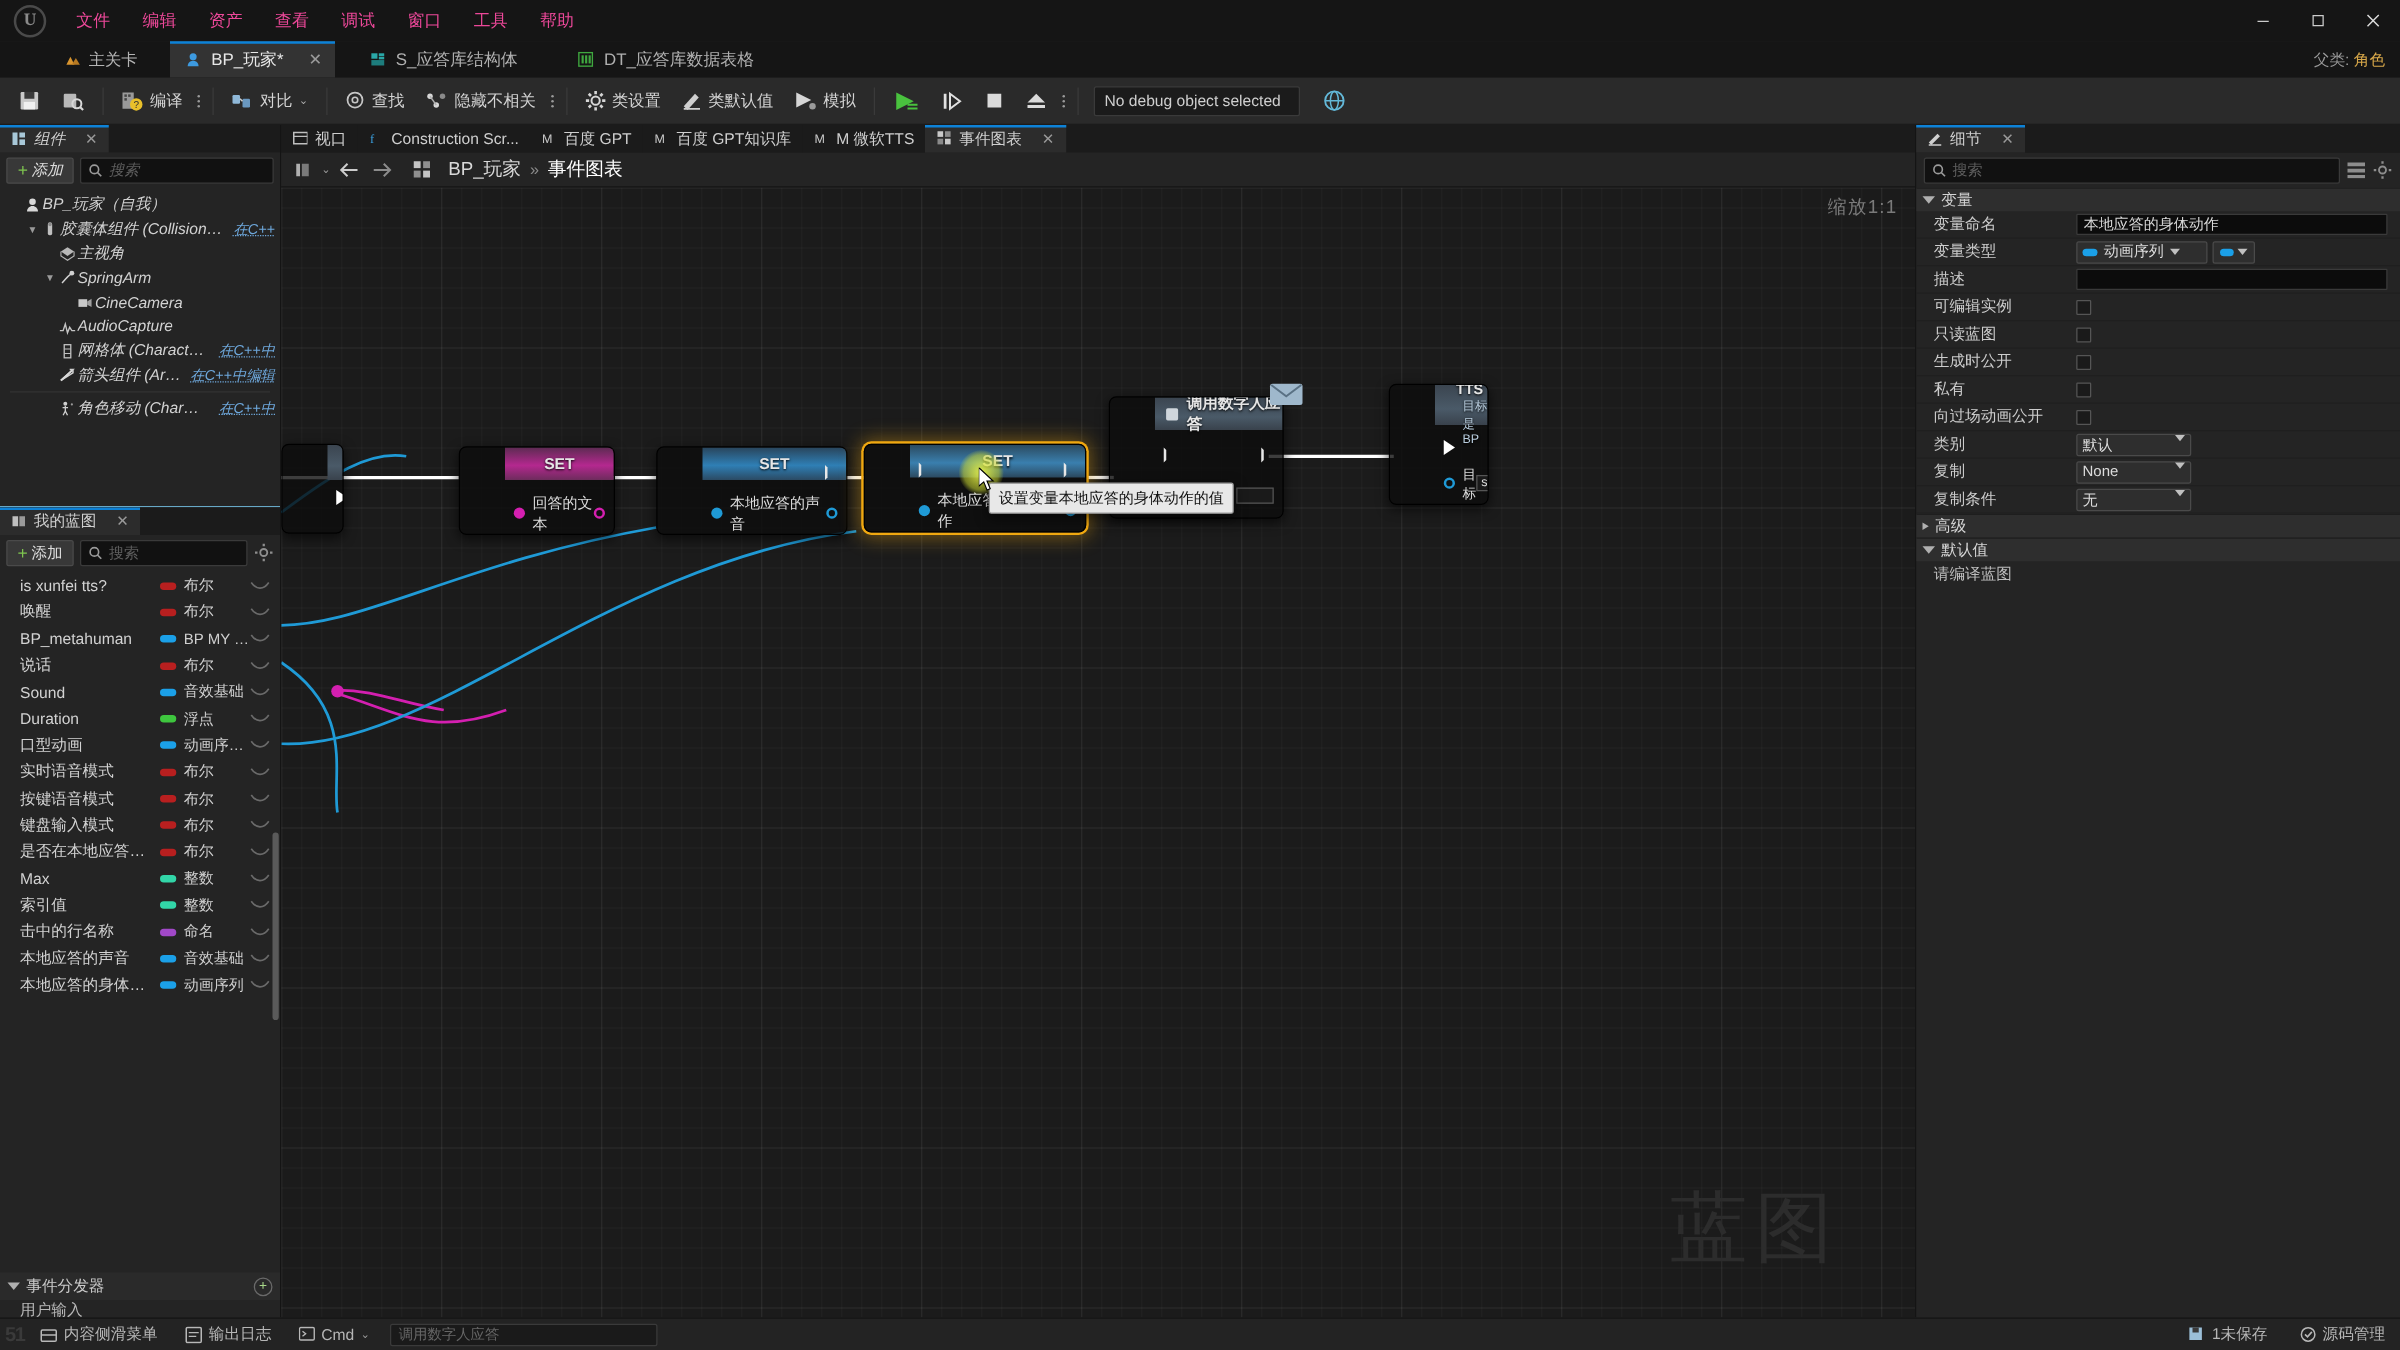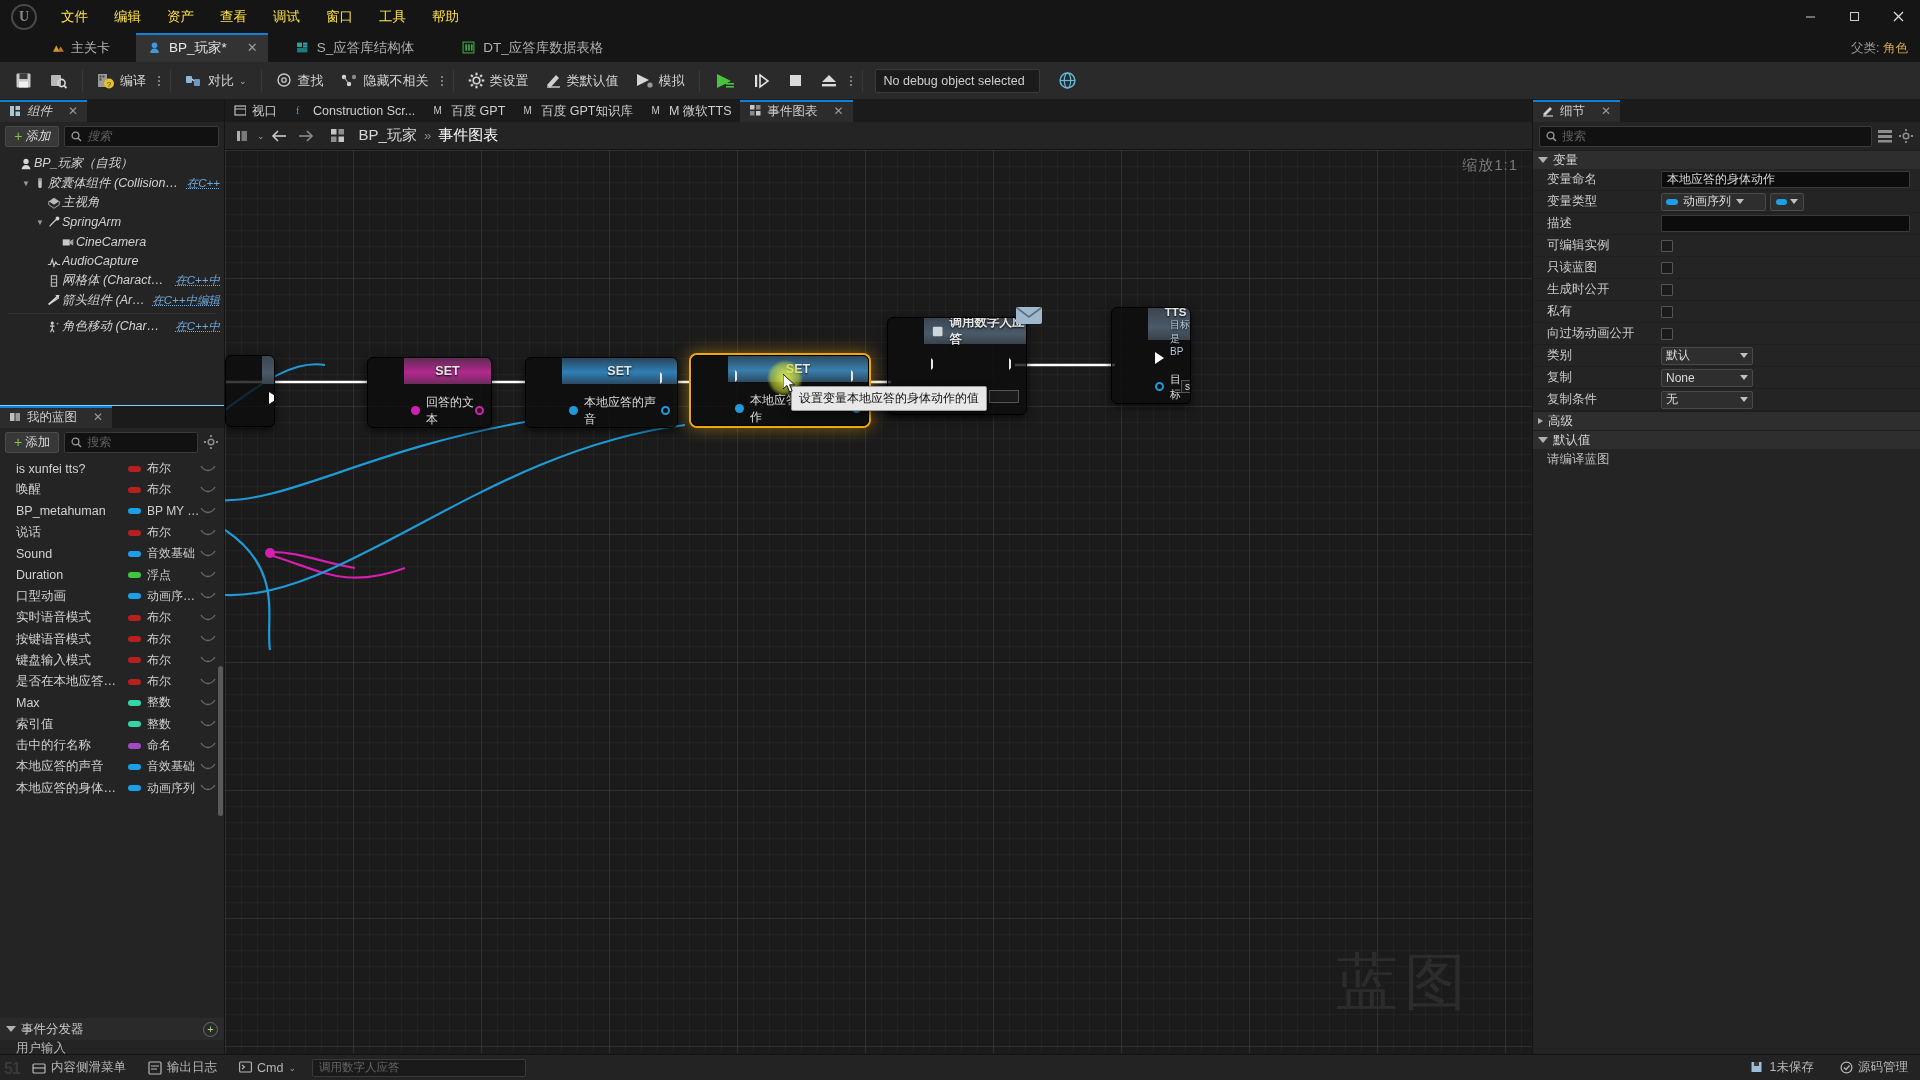--- a/index.html
+++ b/index.html
@@ -12,21 +12,21 @@
   }
   .app { position:relative; width:1920px; height:1080px; display:flex; flex-direction:column; background:#242424; }
 
   
   .titlebar { height:33px; background:#151515; display:flex; align-items:center; flex:none; position:relative; }
   .ue-logo { width:48px; height:33px; display:flex; align-items:center; justify-content:center; }
   .ue-logo .circ { width:26px; height:26px; border-radius:50%; border:2px solid #4a4a4a;
     display:flex; align-items:center; justify-content:center; font-size:14px; color:#8a8a8a; font-weight:bold;
     font-family:"Liberation Serif",serif; }
   .menu { display:flex; align-items:center; height:33px; }
-  .menu-item { padding:0 13px; height:33px; line-height:33px; font-size:13.5px; color:#fde047; cursor:default; }
+  .menu-item { padding:0 13px; height:33px; line-height:33px; font-size:13.5px; color:#ec4899; cursor:default; }
   .win-ctrls { position:absolute; right:0; top:0; height:33px; display:flex; }
   .win-btn { width:44px; height:33px; display:flex; align-items:center; justify-content:center; color:#c0c0c0; font-size:13px; }
 
   
   .tabrow { height:29px; background:#151515; display:flex; align-items:flex-end; flex:none; position:relative; }
   .lvl-tab { display:flex; align-items:center; gap:6px; padding:0 14px 0 52px; height:29px; font-size:13px; color:#b4b4b4; }
   .tab { display:flex; align-items:center; gap:8px; height:29px; padding:0 10px 0 12px;
     font-size:13.5px; color:#b0b0b0; background:transparent; position:relative; cursor:default; }
   .tab.active { background:#333333; color:#e8e8e8; }
   .tab.active:before { content:''; position:absolute; left:0; right:0; top:0; height:2px; background:#0d82d8; }
@@ -148,21 +148,21 @@
      font-size:12.5px; color:#d4d4d4; border-top:1px solid #1e1e1e; }
   .tri { width:0; height:0; border-left:5px solid #b0b0b0; border-top:3.5px solid transparent; border-bottom:3.5px solid transparent; }
   .tri.open { border-left:5px solid transparent; border-right:5px solid transparent; border-top:6px solid #b0b0b0; border-bottom:none; }
   .prow { display:flex; align-items:center; height:22px; border-bottom:1px solid #1f1f1f; font-size:12.5px; }
   .plabel { width:128px; flex:none; padding-left:14px; color:#cccccc; white-space:nowrap; overflow:hidden; text-overflow:ellipsis; }
   .pval { flex:1; padding-right:10px; display:flex; align-items:center; }
   .txtfield { flex:1; height:17px; background:#0c0c0c; border:1px solid #3a3a3a; border-radius:1px;
      display:flex; align-items:center; padding:0 5px; font-size:12px; color:#d8d8d8; }
   .cbox { width:12px; height:12px; background:#1a1a1a; border:1px solid #555; border-radius:1px; }
   .combo { height:18px; background:#2e2e2e; border:1px solid #4a4a4a; border-radius:2px;
-     display:flex; align-items:center; gap:6px; padding:0 4px; font-size:12px; color:#dcdcdc; min-width:92px; }
+     display:flex; align-items:flex-start; gap:6px; padding:0 4px; font-size:12px; color:#dcdcdc; min-width:92px; }
   .combo .cv { flex:1; white-space:nowrap; overflow:hidden; text-overflow:ellipsis; }
   .caret { width:0;height:0;border-left:4px solid transparent;border-right:4px solid transparent;border-top:5px solid #c0c0c0; flex:none; }
   .typecombo { display:flex; align-items:center; gap:4px; }
   .typecombo .tc-main { height:18px; width:105px; background:#2e2e2e; border:1px solid #4a4a4a; border-radius:2px;
      display:flex; align-items:center; gap:5px; padding:0 4px; font-size:12px; color:#dcdcdc; }
   .typecombo .tc-sm { height:18px; width:34px; background:#2e2e2e; border:1px solid #4a4a4a; border-radius:2px;
      display:flex; align-items:center; justify-content:center; gap:3px; }
   .hintrow { height:20px; display:flex; align-items:center; padding-left:14px; font-size:12.5px; color:#bdbdbd; }
 
   

